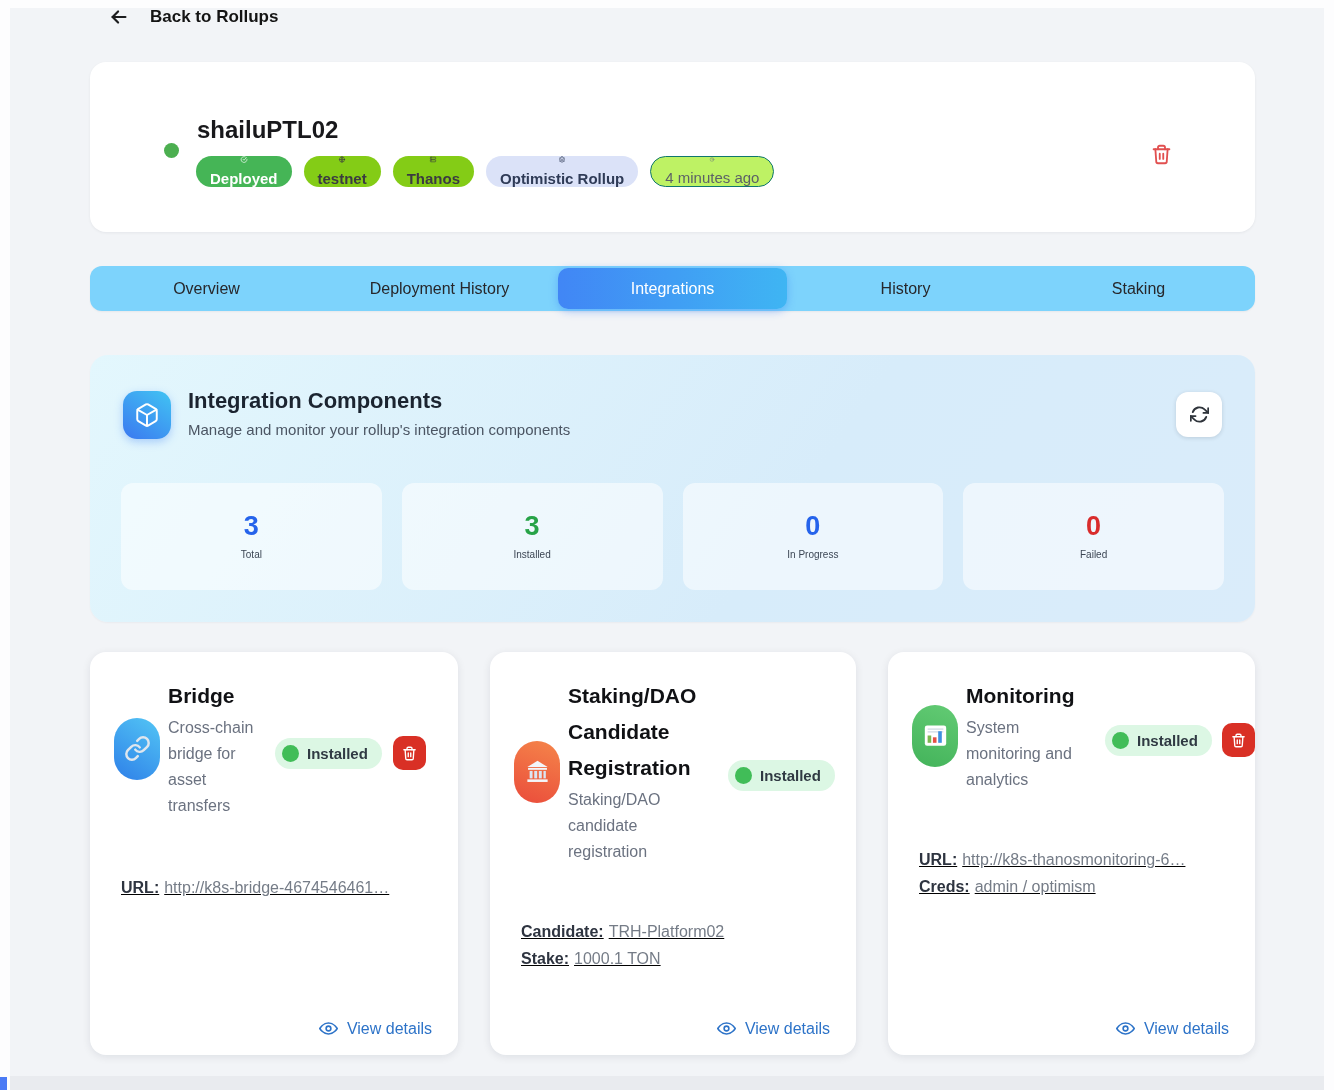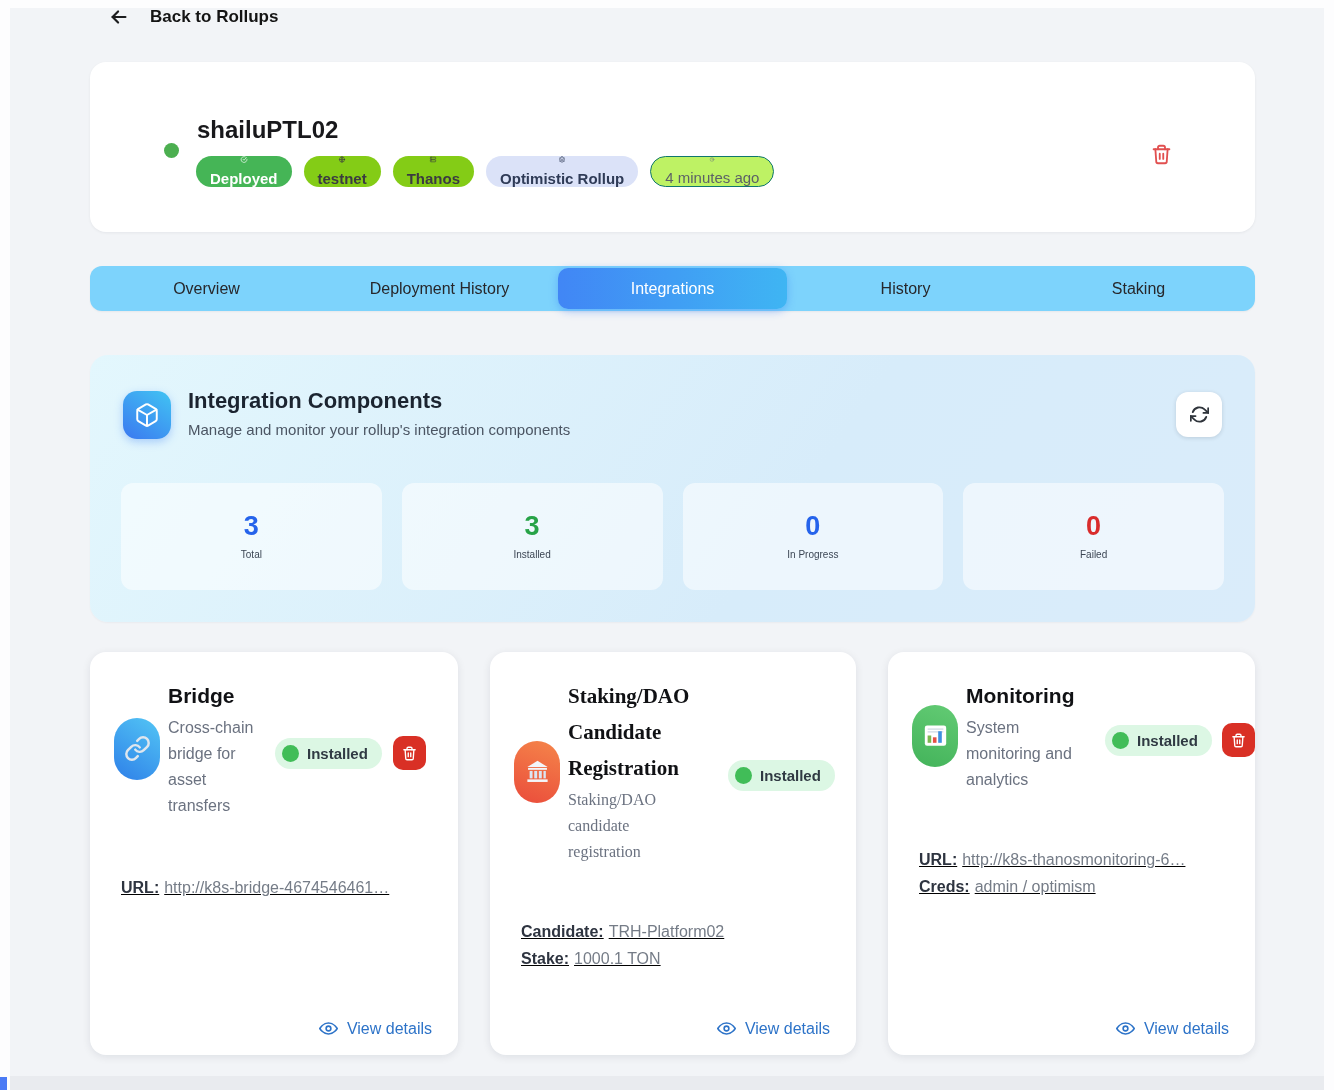--- a/index.html
+++ b/index.html
@@ -56,21 +56,21 @@
   .c2 { left:490px; width:366px; }
   .c3 { left:888px; width:367px; }
   .comp-head { position:absolute; left:24px; top:26px; display:flex; align-items:center; gap:8px; }
   .comp-icon { flex:none; width:46px; height:62px; border-radius:23px; display:flex; align-items:center; justify-content:center; }
   .c1 .comp-icon { background:linear-gradient(215deg,#53c6f5,#2e7fe8); }
   .c2 .comp-icon { background:linear-gradient(200deg,#f5854a,#ea4c3b); }
   .c3 .comp-icon { background:linear-gradient(200deg,#63cb74,#43b35a); }
   .comp-icon svg { width:27px; height:27px; }
   .comp-text { min-width:0; }
   .c1 .comp-text { width:100px; }
-  .c2 .comp-text { width:135px;font-family:Liberation Serif, serif; }
+  .c2 .comp-text { width:135px; }
   .c3 .comp-text { width:126px; }
   .comp-title { font-size:21px; font-weight:700; color:#101114; line-height:36px; }
   .comp-desc { font-size:16px; color:#6b7280; line-height:26px; margin-top:1px; }
   .installed { position:absolute; display:inline-flex; align-items:center; gap:8px; height:31px; padding:0 14px 0 7px; border-radius:999px; background:#dcf7e4; font-size:15px; font-weight:600; color:#303a43; }
   .installed-dot { width:17px; height:17px; border-radius:50%; background:#41bd58; }
   .c1 .installed { left:185px; top:86px; }
   .c2 .installed { left:238px; top:108px; }
   .c3 .installed { left:217px; top:73px; }
   .comp-trash { position:absolute; width:33px; height:34px; border:none; border-radius:10px; background:#d93025; display:flex; align-items:center; justify-content:center; cursor:pointer; }
   .comp-trash svg { width:15px; height:15px; stroke:#fff; }

